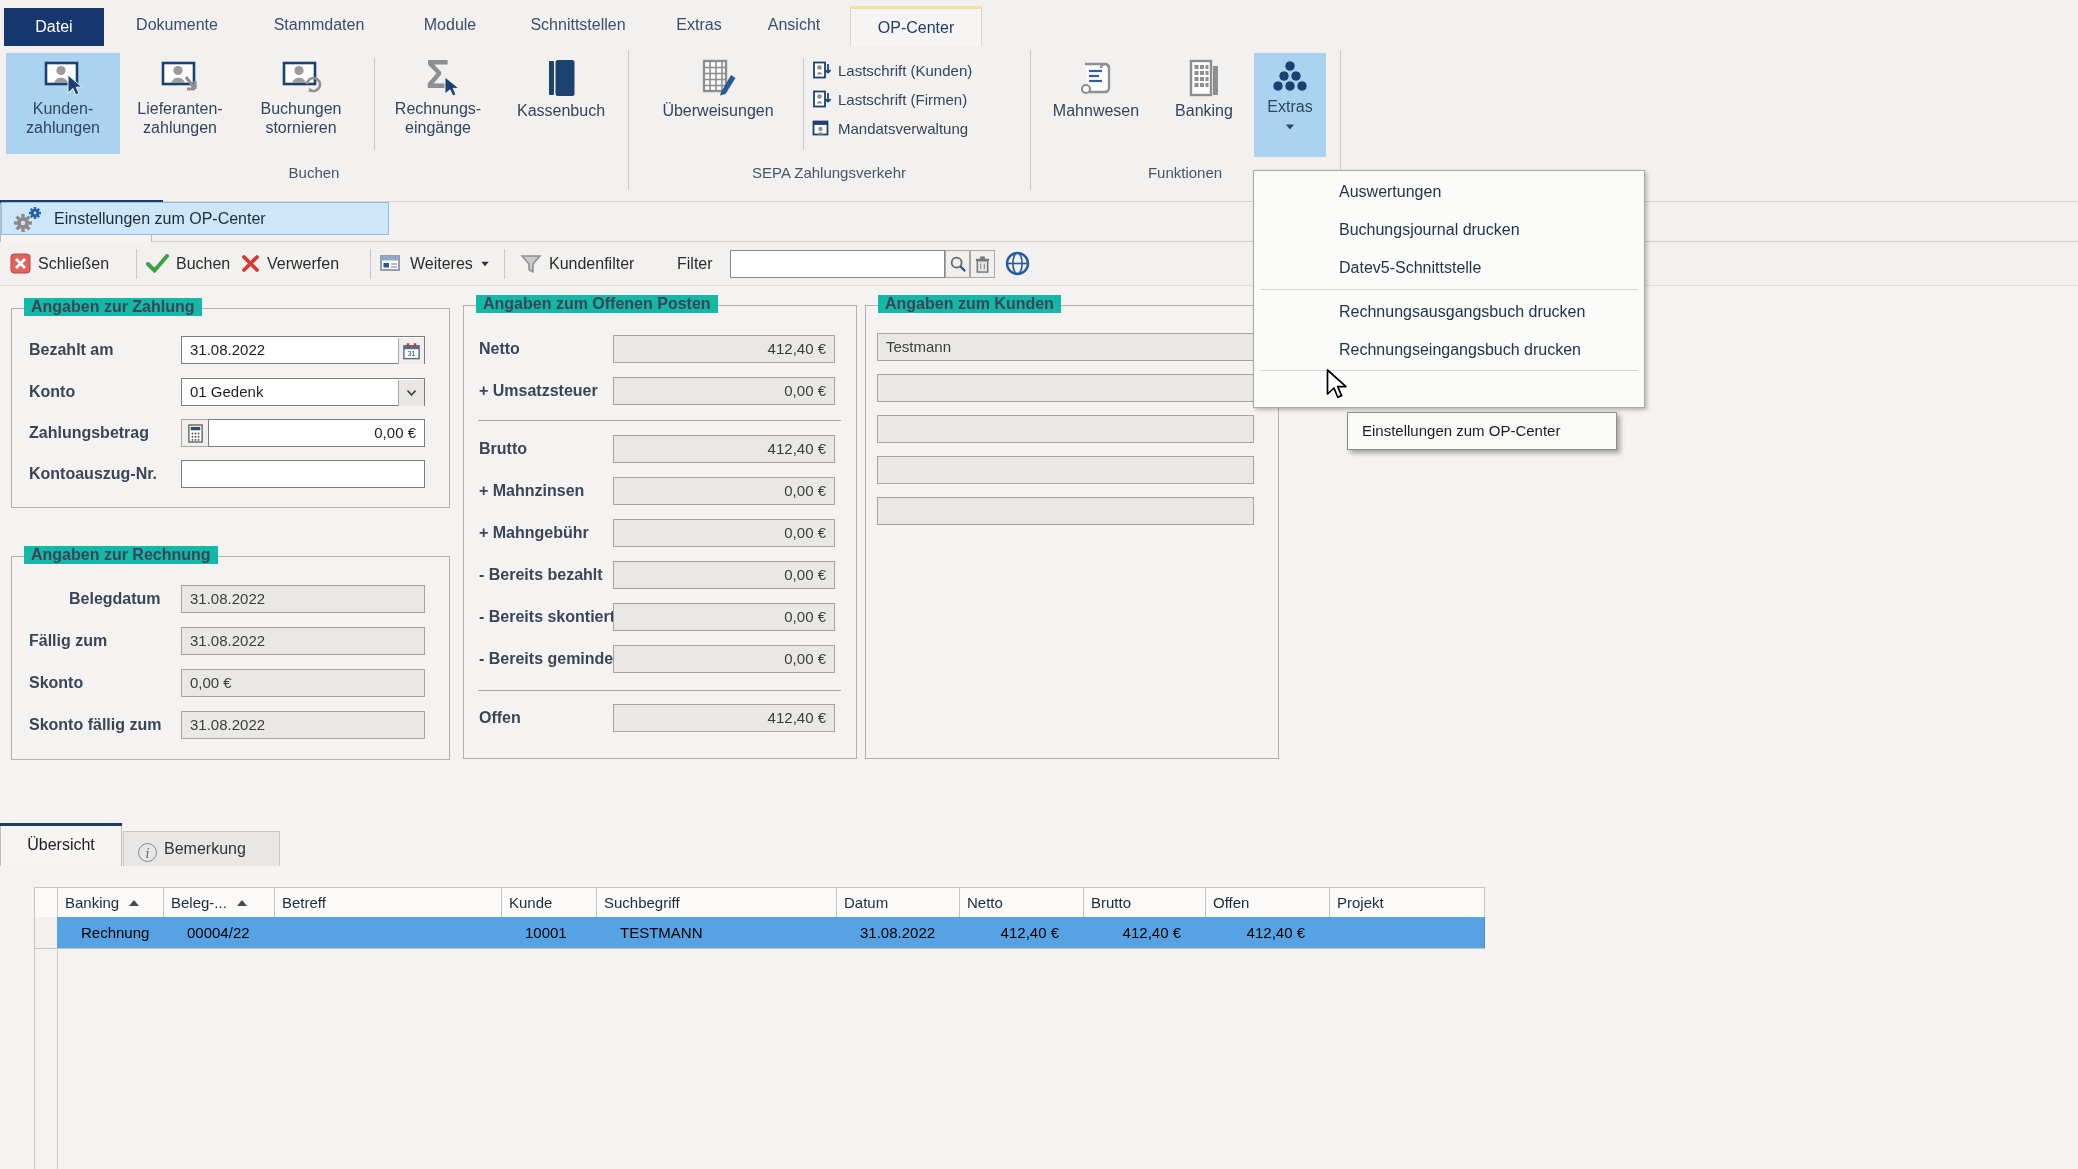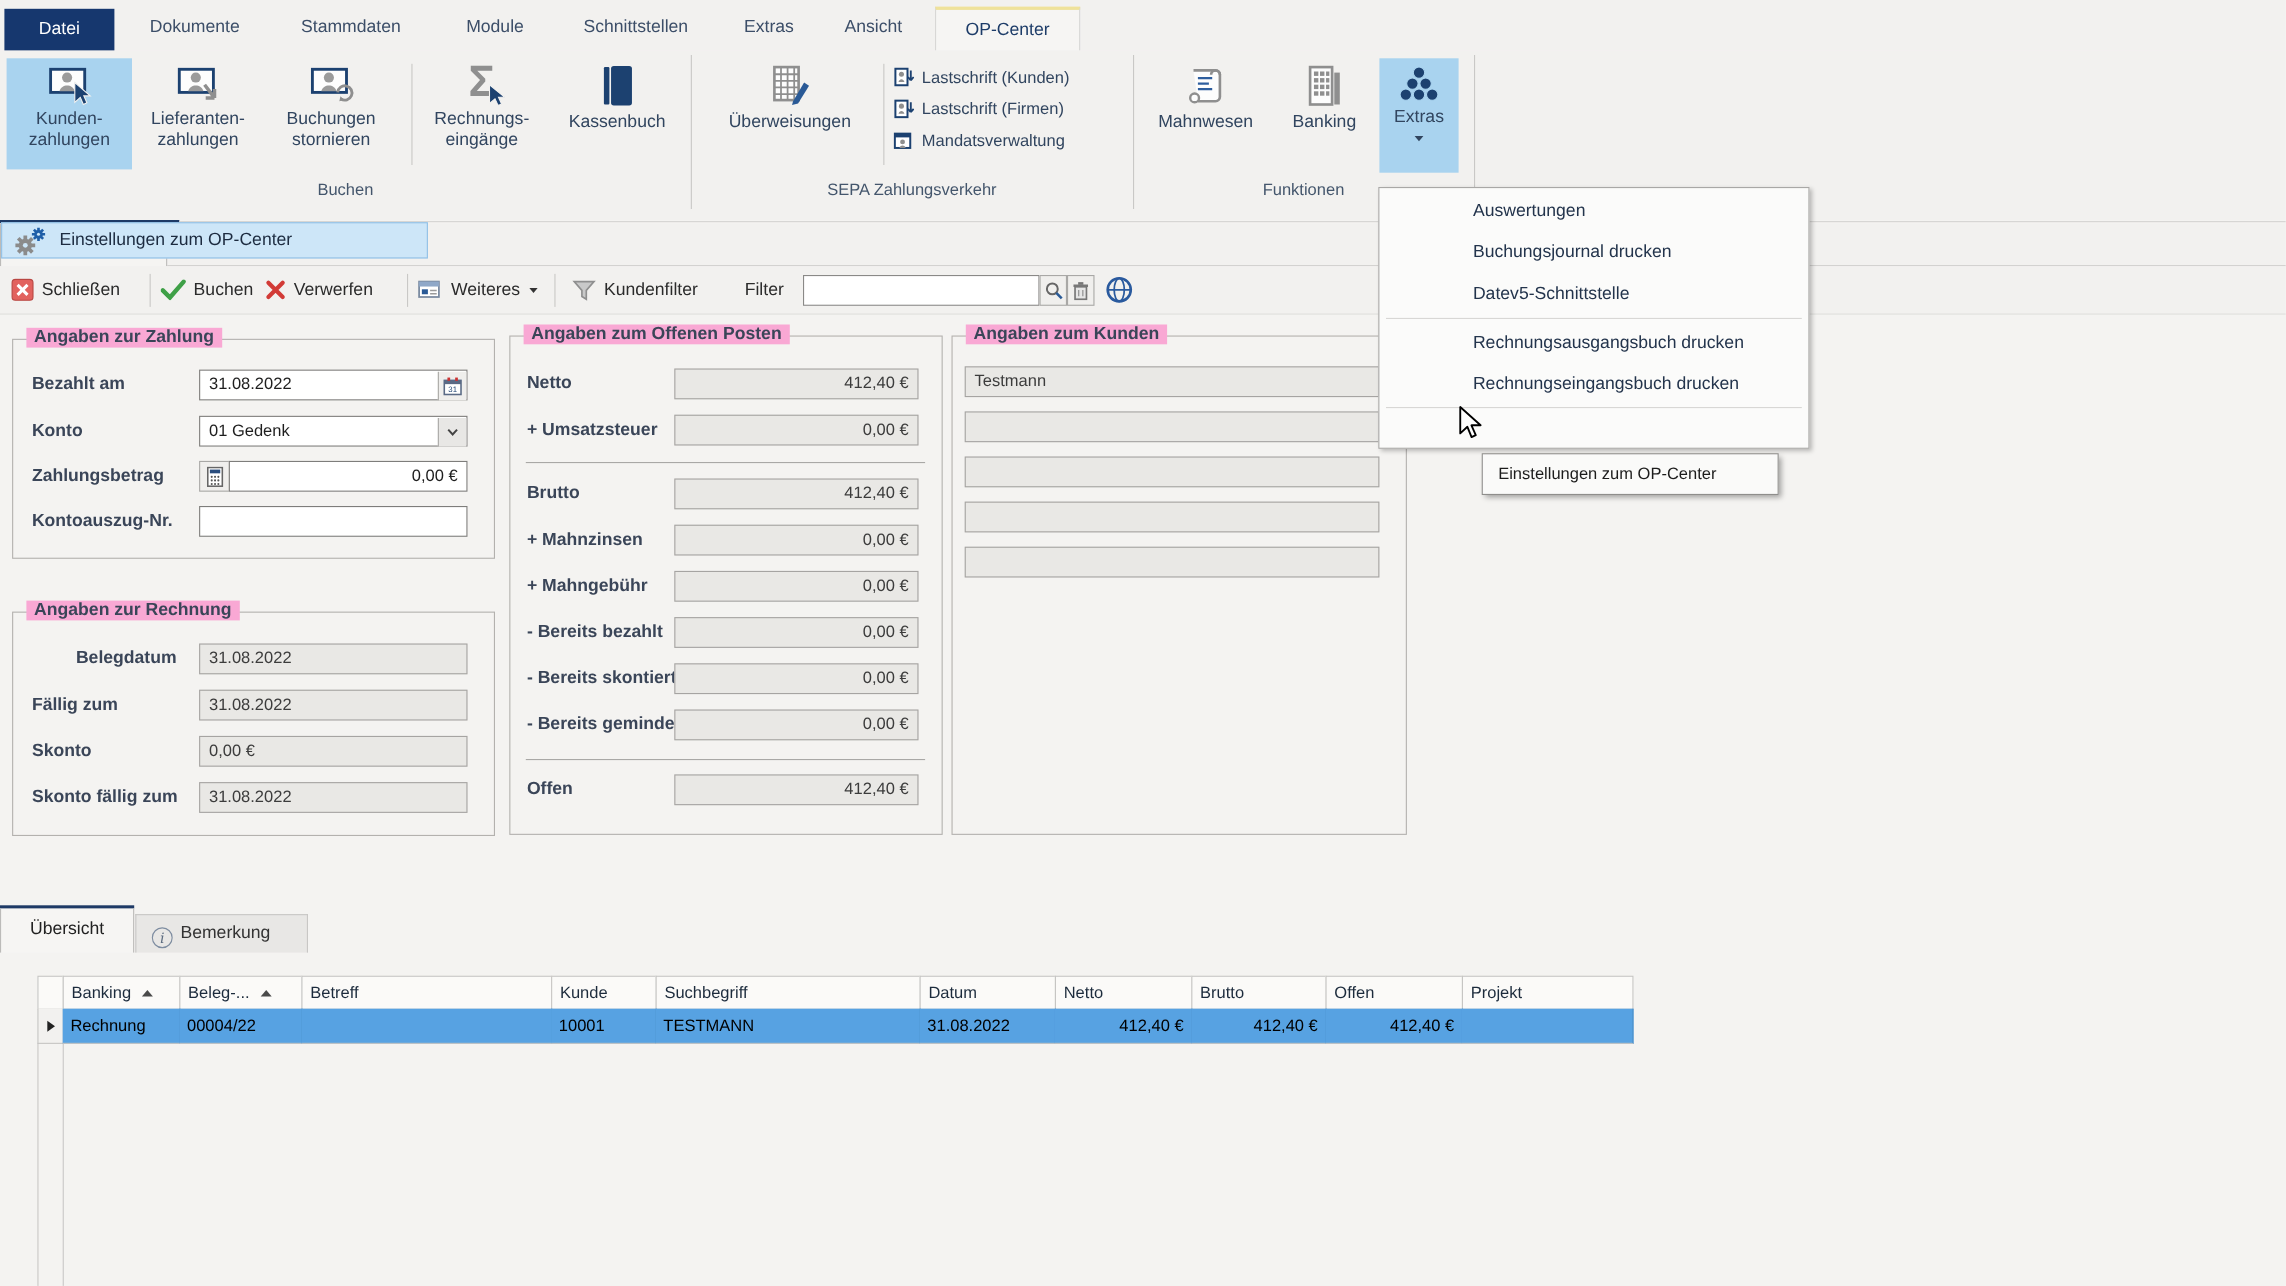--- a/index.html
+++ b/index.html
@@ -28,21 +28,21 @@
   #doctab{position:absolute;left:0;top:0;width:152px;height:39px;background:#f5f4f2;border-left:1px solid #bcbbb9;border-right:1px solid #bcbbb9;box-sizing:border-box;font-size:16px;color:#222;}
   #doctab span.t{position:absolute;left:18px;top:8px;}
   #tabstrip .strip-border{position:absolute;left:152px;top:38px;width:1926px;height:1px;background:#d0cfcd;}
   #toolbar{position:absolute;left:0;top:242px;width:2078px;height:44px;background:#f2f1ef;border-bottom:1px solid #e0dfdd;box-sizing:border-box;}
   .tbtn{position:absolute;top:0;height:43px;display:flex;align-items:center;gap:7px;font-size:16px;color:#2b2b2b;cursor:default;}
   .tsep{position:absolute;top:7px;width:1px;height:30px;background:#c9c8c6;}
   #filterinput{position:absolute;left:730px;top:8px;width:215px;height:28px;border:1px solid #8a8987;background:#fff;box-sizing:border-box;font-size:15px;padding:0 6px;font-family:"Liberation Sans",sans-serif;}
   .minibtn{position:absolute;top:8px;width:25px;height:28px;background:#f0efed;border:1px solid #a9a8a6;box-sizing:border-box;display:flex;align-items:center;justify-content:center;}
   
   fieldset,.fset{position:absolute;border:1px solid #b3b1ae;background:transparent;}
-  .fset .legend{position:absolute;top:-11px;left:12px;background:#f9a8d4;padding:0 7px;font-size:16px;color:#3a4558;font-weight:600;white-space:nowrap;}
+  .fset .legend{position:absolute;top:-11px;left:12px;background:#14b8a6;padding:0 7px;font-size:16px;color:#3a4558;font-weight:600;white-space:nowrap;}
   .flabel{position:absolute;font-size:16px;color:#3a4558;font-weight:600;white-space:nowrap;}
   .ffield{position:absolute;height:28px;box-sizing:border-box;font-size:15px;line-height:26px;padding:0 8px;white-space:nowrap;}
   .white{background:#fff;border:1px solid #7e7d7b;color:#1e1e1e;}
   .gray{background:#e9e8e5;border:1px solid #a6a4a2;color:#3c3c3c;}
   .rgt{text-align:right;}
   .inbtn{position:absolute;width:26px;height:26px;top:1px;background:#efeeec;border-left:1px solid #a9a8a6;box-sizing:border-box;display:flex;align-items:center;justify-content:center;}
   .fhr{position:absolute;height:1px;background:#a9a8a6;}
   .realinput{font-family:"Liberation Sans",sans-serif;}
   
   #extrasmenu{position:absolute;left:1253px;top:170px;width:392px;height:238px;background:#fbfbfa;border:1px solid #a9a8a6;box-shadow:2px 2px 4px rgba(0,0,0,0.25);z-index:50;box-sizing:border-box;}
@@ -51,21 +51,21 @@
   #menuhl{position:absolute;left:1px;top:202px;width:388px;height:33px;background:#cde6f8;border:1px solid #90bfe5;box-sizing:border-box;line-height:31px;padding-left:52px;font-size:16px;color:#1c2b40;white-space:nowrap;}
   
   #tooltip{position:absolute;left:1347px;top:412px;width:270px;height:38px;background:#fafaf9;border:1px solid #8f8e8c;box-shadow:3px 3px 5px rgba(0,0,0,0.35);z-index:55;font-size:15px;color:#1c1c1c;line-height:36px;padding-left:14px;box-sizing:border-box;white-space:nowrap;}
   
   #ovnavline{position:absolute;left:0;top:823px;width:122px;height:3px;background:#1e3a66;}
   #tab-uebersicht{position:absolute;left:0;top:826px;width:122px;height:40px;background:#f6f5f3;border-left:1px solid #bcbbb9;border-right:1px solid #bcbbb9;box-sizing:border-box;font-size:16px;color:#222;text-align:center;line-height:38px;}
   #tab-bemerkung{position:absolute;left:123px;top:831px;width:157px;height:35px;background:#e8e7e5;border:1px solid #c8c7c5;border-bottom:none;box-sizing:border-box;font-size:16px;color:#333;line-height:33px;}
   .infoc{display:inline-block;width:19px;height:19px;border-radius:50%;border:1.5px solid #7d8ca0;color:#5c6c80;font-size:13px;line-height:19px;text-align:center;font-family:"DejaVu Serif",serif;font-style:italic;vertical-align:-4px;margin:0 7px 0 14px;box-sizing:border-box;}
   
   .hcell{position:absolute;top:887px;height:31px;background:#fbfaf8;border:1px solid #c6c5c3;box-sizing:border-box;font-size:15px;color:#1c2b3c;display:flex;align-items:center;padding:0 7px;white-space:nowrap;overflow:hidden;}
-  .dcell{position:absolute;top:917px;height:32px;background:#57a2e2;border-right:1px solid #4a8ec9;border-bottom:1px solid #c6c5c3;box-sizing:border-box;font-size:15px;color:#000;display:flex;align-items:center;padding:0 7px;white-space:nowrap;overflow:hidden;}
+  .dcell{position:absolute;top:917px;height:32px;background:#57a2e2;border-right:1px solid #4a8ec9;border-bottom:1px solid #c6c5c3;box-sizing:border-box;font-size:15px;color:#000;display:flex;align-items:center;padding:0 24px;white-space:nowrap;overflow:hidden;}
   .dcell.rgt{justify-content:flex-end;}
   .sortup{width:0;height:0;border-left:5px solid transparent;border-right:5px solid transparent;border-bottom:6px solid #4a4a4a;margin-left:10px;flex:0 0 auto;}
   .rowmark{width:0;height:0;border-top:5px solid transparent;border-bottom:5px solid transparent;border-left:7px solid #222;margin:0 auto;}
   .vline{position:absolute;width:1px;background:#c9c8c6;}
   #cursor{position:absolute;left:1326px;top:369px;z-index:60;}
 </style>
 </head>
 <body>
 
 <div id="app">

